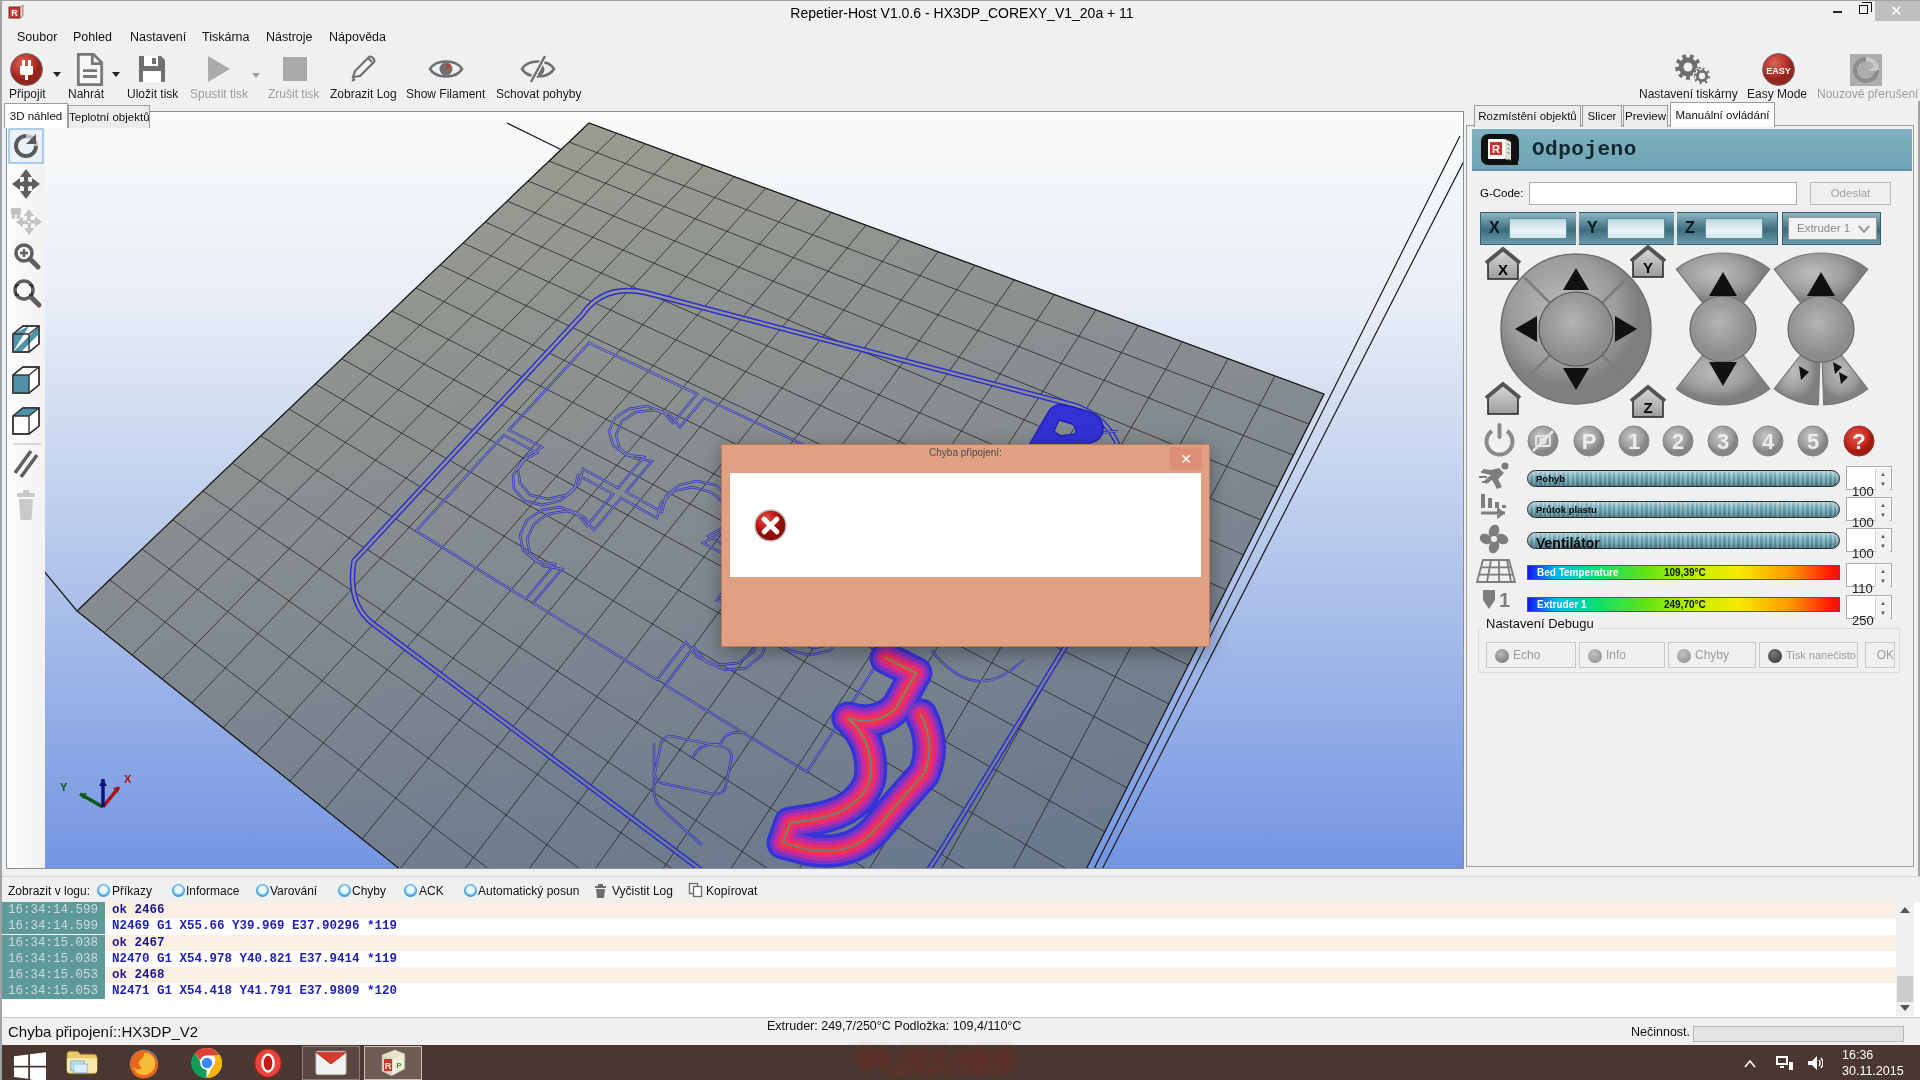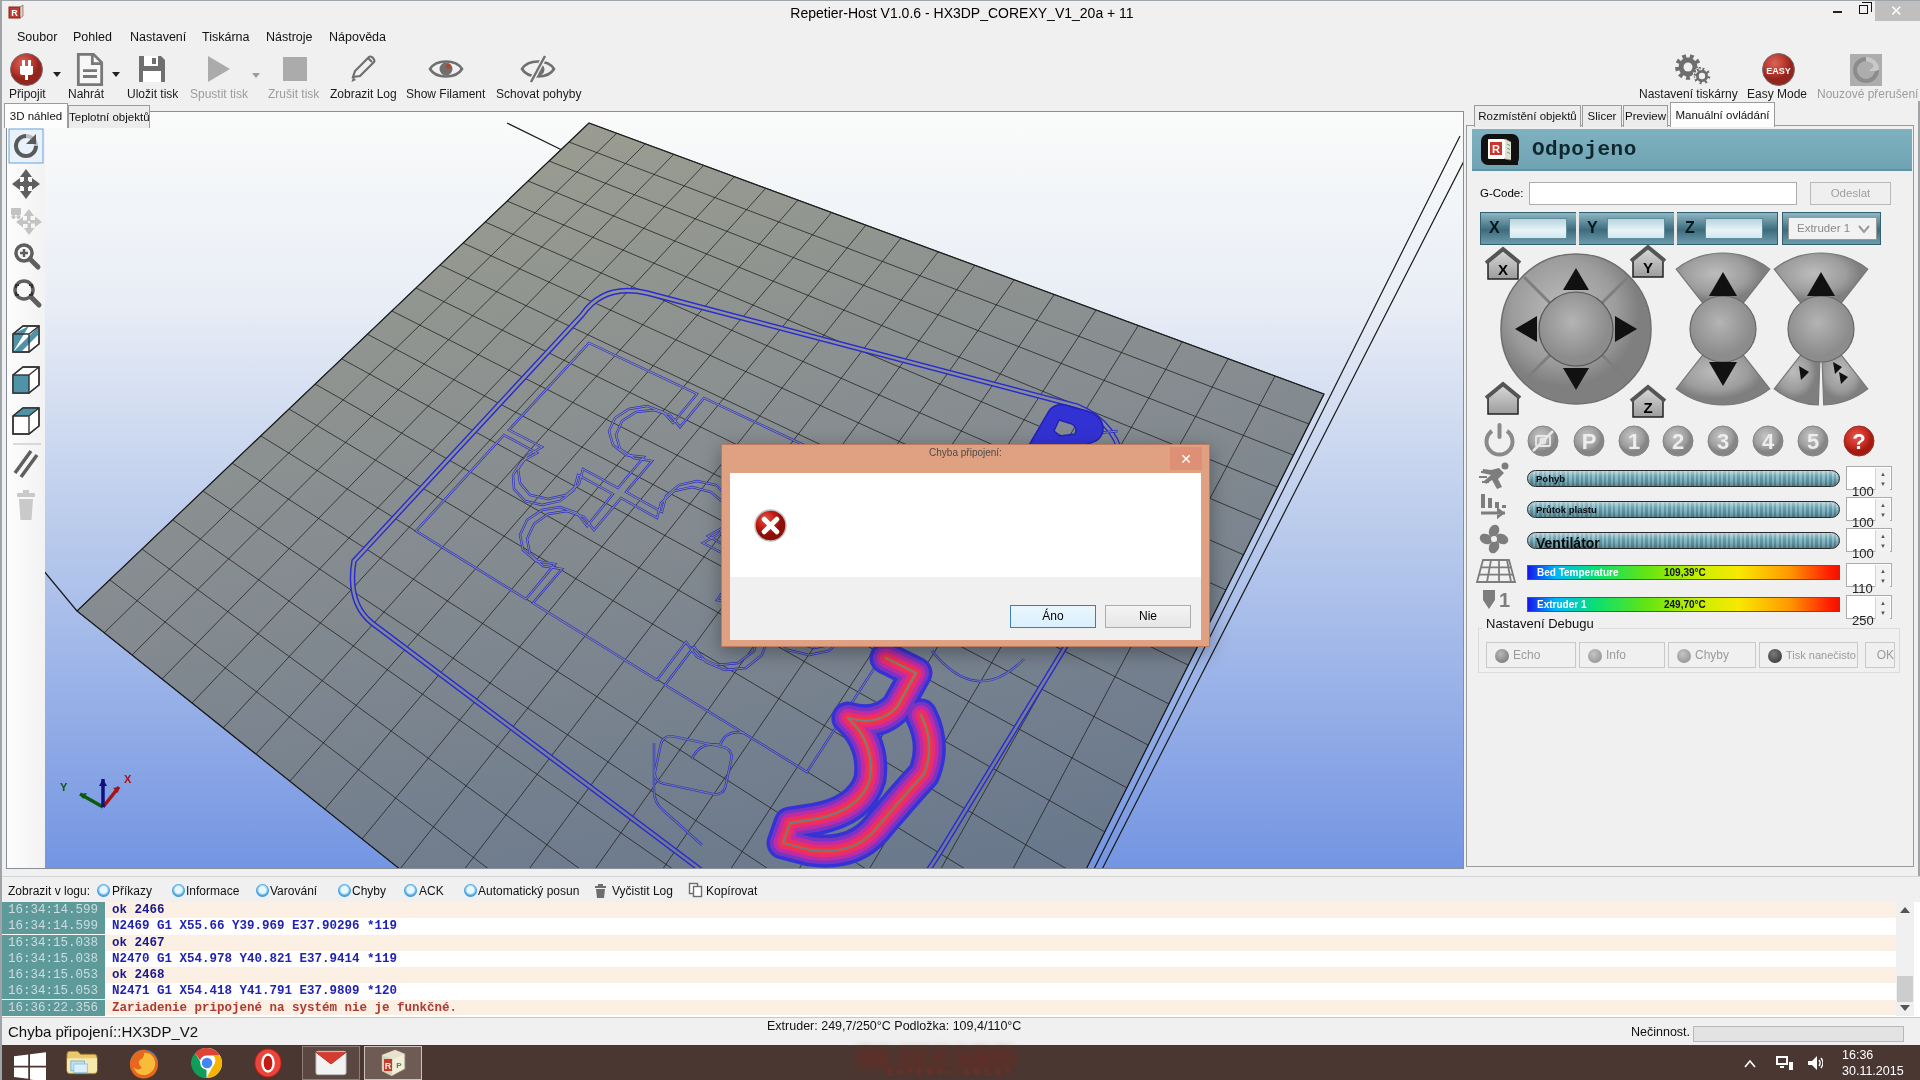--- a/index.html
+++ b/index.html
@@ -576,24 +576,20 @@
             <radialGradient id="redg" cx="35%" cy="30%">
               <stop offset="0%" stop-color="#E05A50"></stop>
               <stop offset="60%" stop-color="#C41B12"></stop>
               <stop offset="100%" stop-color="#8C0F08"></stop>
             </radialGradient>
           </defs>
       <circle cx="17" cy="17" r="16" fill="url(#redg)" stroke="#BFBFBF" stroke-width="1.5"></circle>
       <path d="M10.5 10.5 L23.5 23.5 M23.5 10.5 L10.5 23.5" stroke="#fff" stroke-width="5" stroke-linecap="round"></path>
     </svg>
   </div>
-  <div id="dlg-foot">
-    <div class="dlg-btn" id="btn-ano">Áno</div>
-    <div class="dlg-btn" id="btn-nie">Nie</div>
-  </div>
 </div>
 
 <div id="logbar">
   <span style="left:6px">Zobrazit v logu:</span>
   <i class="lograd" style="left:95px"></i>
       <span style="left:110px">Příkazy</span>
   <i class="lograd" style="left:170px"></i>
       <span style="left:184px">Informace</span>
   <i class="lograd" style="left:254px"></i>
       <span style="left:268px">Varování</span>
@@ -638,24 +634,20 @@
         <span class="lt" style="color:#2222B4">N2470 G1 X54.978 Y40.821 E37.9414 *119</span>
       </div>
   <div class="logrow odd" style="top:65px">
         <span class="ts">16:34:15.053</span>
         <span class="lt" style="color:#18188E">ok 2468</span>
       </div>
   <div class="logrow" style="top:81px">
         <span class="ts">16:34:15.053</span>
         <span class="lt" style="color:#2222B4">N2471 G1 X54.418 Y41.791 E37.9809 *120</span>
       </div>
-  <div class="logrow odd" style="top:98px;height:15px">
-        <span class="ts">16:36:22.356</span>
-        <span class="lt" style="color:#AE3A34">Zariadenie pripojené na systém nie je funkčné.</span>
-      </div>
   <div id="logscroll">
     <div class="sarrow" style="top:5px;border-bottom:6px solid #555"></div>
     <div class="abs" style="left:1px;top:74px;width:16px;height:26px;background:#CDCDCD"></div>
     <div class="sarrow" style="top:103px;border-top:6px solid #555"></div>
   </div>
 </div>
 
 <div id="statusbar">
   <span class="abs" style="left:6px;top:5px;font-size:15px">Chyba připojení::HX3DP_V2</span>
   <span class="abs" style="left:765px;top:1px">Extruder: 249,7/250°C Podložka: 109,4/110°C</span>

